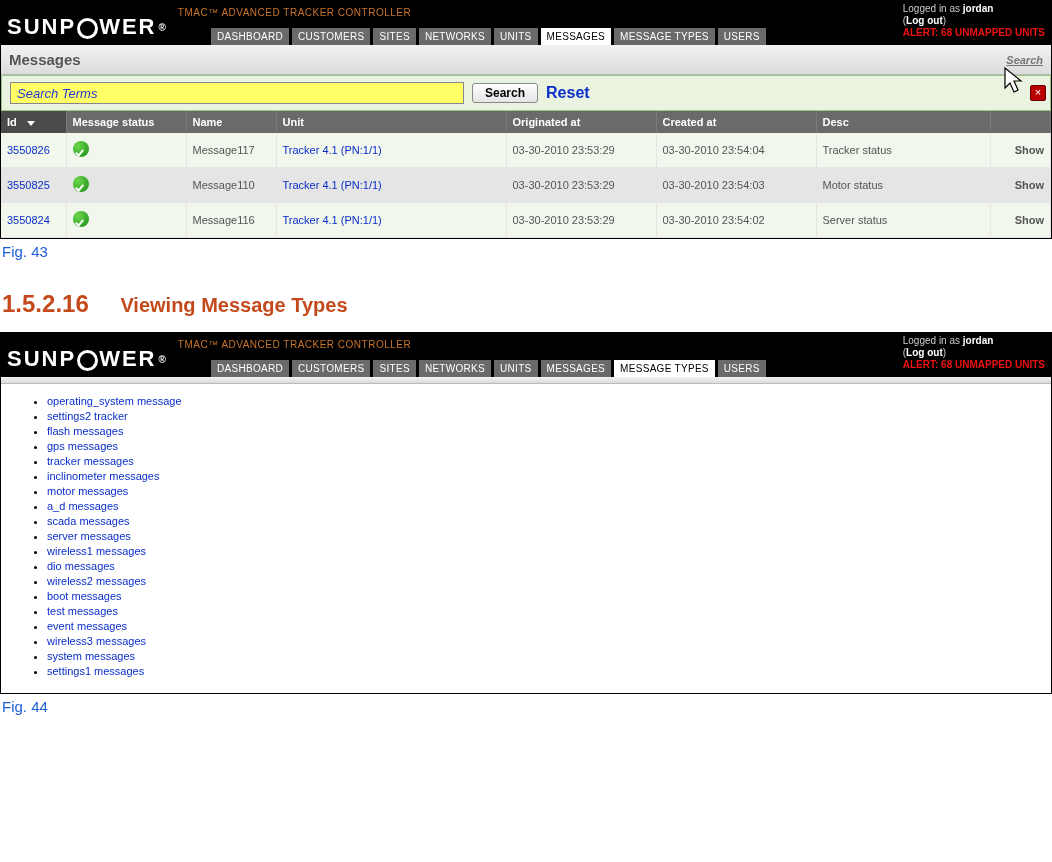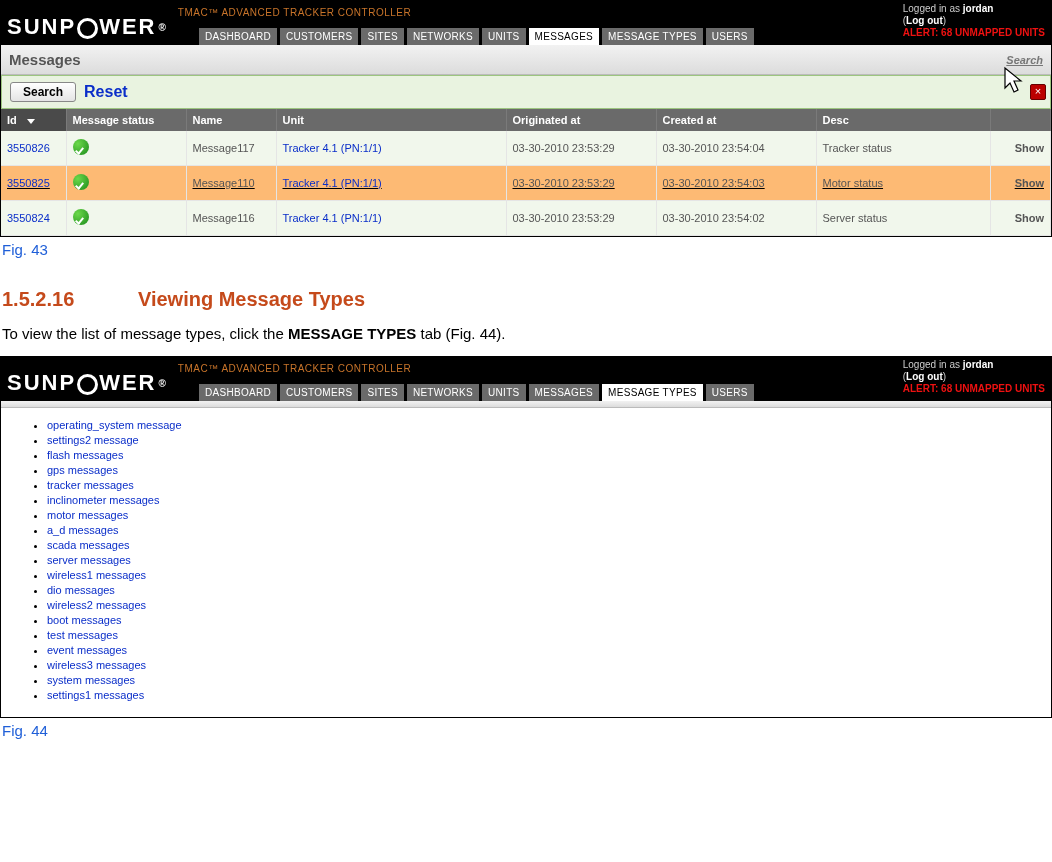--- a/index.html
+++ b/index.html
@@ -95,21 +95,21 @@
   }
   .userbox .alert {
     color: #e11;
     font-weight: bold;
   }
 
   
   .navtabs {
     position: absolute;
     bottom: 0;
-    left: 198px;
+    left: 210px;
     display: flex;
     gap: 3px;
   }
   .navtab {
     background: #6a6a6a;
     color: #fff;
     font-size: 10px;
     font-family: Verdana, Arial, sans-serif;
     padding: 3px 6px 3px 6px;
     letter-spacing: 0.3px;
@@ -229,22 +229,21 @@
     width: 0; height: 0;
     border-left: 4px solid transparent;
     border-right: 4px solid transparent;
     border-top: 5px solid #fff;
   }
   .tbl tbody tr {
     background: #f1f7ec;
     border-radius: 6px;
   }
   .tbl tbody tr.alt {
-    background: #fdba74;
-    text-decoration: underline;
+    background: #e5e5e5;
   }
   .tbl tbody td {
     padding: 8px 6px;
     border-right: 1px solid #e5e5e5;
     border-bottom: 1px solid #e5e5e5;
     color: #555;
   }
   .link-cell {
     color: #0a2ec9 !important;
   }
@@ -299,22 +298,22 @@
     font-family: Arial, sans-serif;
     margin: 4px 0 30px 2px;
   }
   .sec-heading {
     margin: 30px 0 14px 2px;
     font-family: Arial, sans-serif;
   }
   .sec-num {
     color: #c54a1b;
     font-weight: bold;
-    font-size: 20px;
-    margin-right: 60px;
+    font-size: 24px;
+    margin-right: 28px;
   }
   .sec-title {
     color: #c54a1b;
     font-weight: bold;
     font-size: 20px;
   }
   .body-text {
     font-size: 15px;
     font-family: Arial, sans-serif;
     margin: 0 0 14px 2px;
@@ -355,20 +354,21 @@
         <div class="alert">ALERT: 68 UNMAPPED UNITS</div>
       </div>
     </div>
 
     <div class="section-head">
       <span class="title">Messages</span>
       <span class="search-link">Search</span>
     </div>
 
     <div class="search-row">
+      <input class="search-input" value="Search Terms" placeholder="Search Terms" style="">
       <button class="search-btn">Search</button>
       <a href="#" class="reset-link">Reset</a>
       <div class="close-box">×</div>
 
       <svg class="cursor-icon" width="26" height="30" viewBox="0 0 26 30">
         <path d="M3 2 L3 22 L8 17 L12 26 L16 24 L12 15 L19 15 Z" fill="#fff" stroke="#000" stroke-width="1.2"></path>
       </svg>
     </div>
 
     <table class="tbl">
@@ -429,23 +429,20 @@
     </table>
   </div>
 
   <div class="caption">Fig. 43</div>
 
   <div class="sec-heading">
     <span class="sec-num">1.5.2.16</span>
     <span class="sec-title">Viewing Message Types</span>
   </div>
 
-  <div class="body-text">
-    <span>To view the list of message types, click the </span><b>MESSAGE TYPES</b><span> tab (Fig. 44).</span>
-  </div>
 
   <div class="shot">
 
     <div class="topbar">
       <div class="logo">
         <span class="logo-text">
           <span>SUNP</span>
           <span class="sun-o"></span>
           <span>WER</span>
           <span class="reg">®</span>
@@ -469,21 +466,21 @@
         <div class="logout"><span>(</span><a href="#">Log out</a><span>)</span></div>
         <div class="alert">ALERT: 68 UNMAPPED UNITS</div>
       </div>
     </div>
 
     <div style="background:linear-gradient(#f2f2f2,#dcdcdc);height:6px;border-bottom:1px solid #bbb;"></div>
 
     <div class="mt-list">
       <ul>
         <li>operating_system message</li>
-        <li>settings2 message</li>
+        <li>settings2 tracker</li>
         <li>flash messages</li>
         <li>gps messages</li>
         <li>tracker messages</li>
         <li>inclinometer messages</li>
         <li>motor messages</li>
         <li>a_d messages</li>
         <li>scada messages</li>
         <li>server messages</li>
         <li>wireless1 messages</li>
         <li>dio messages</li>

